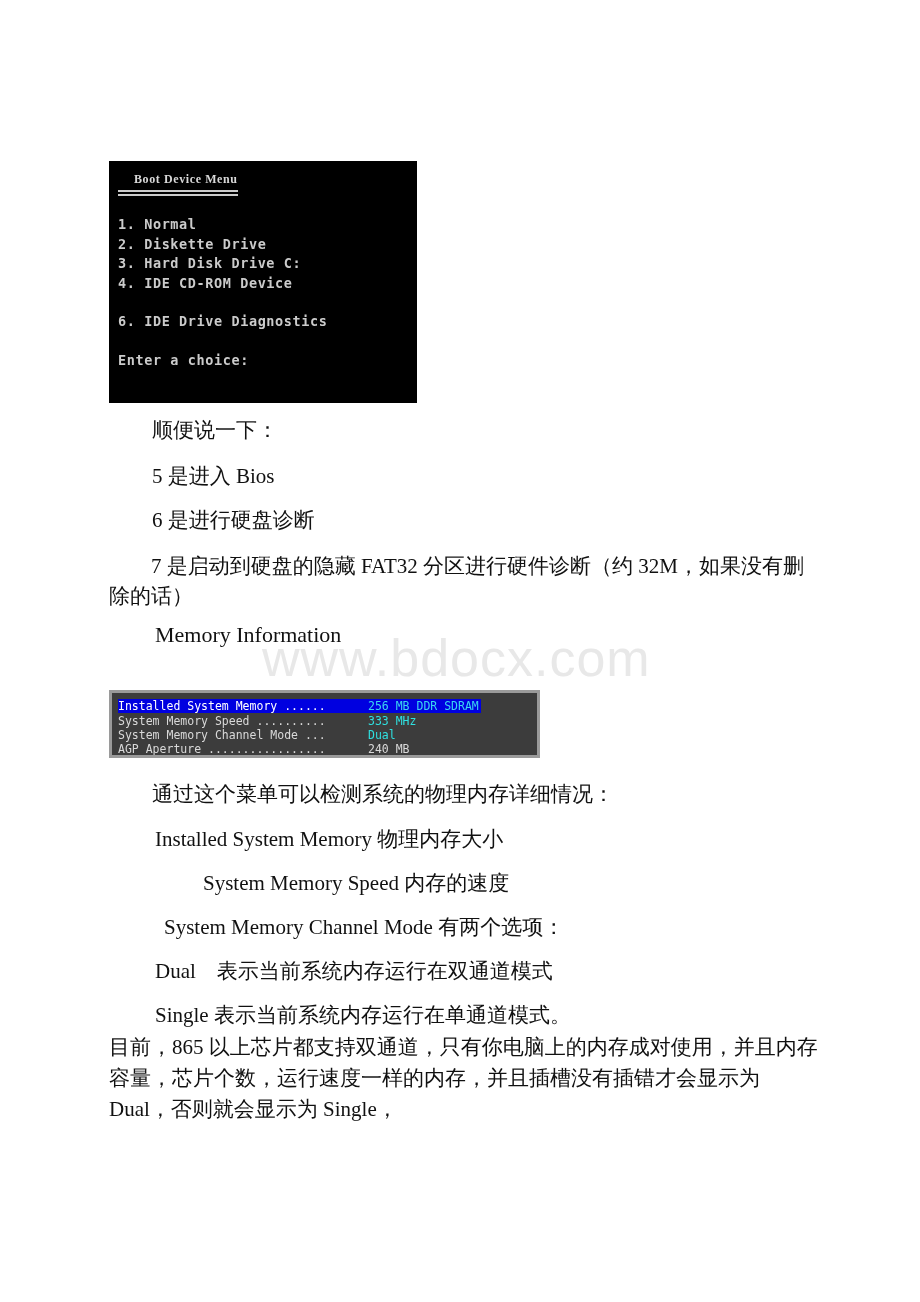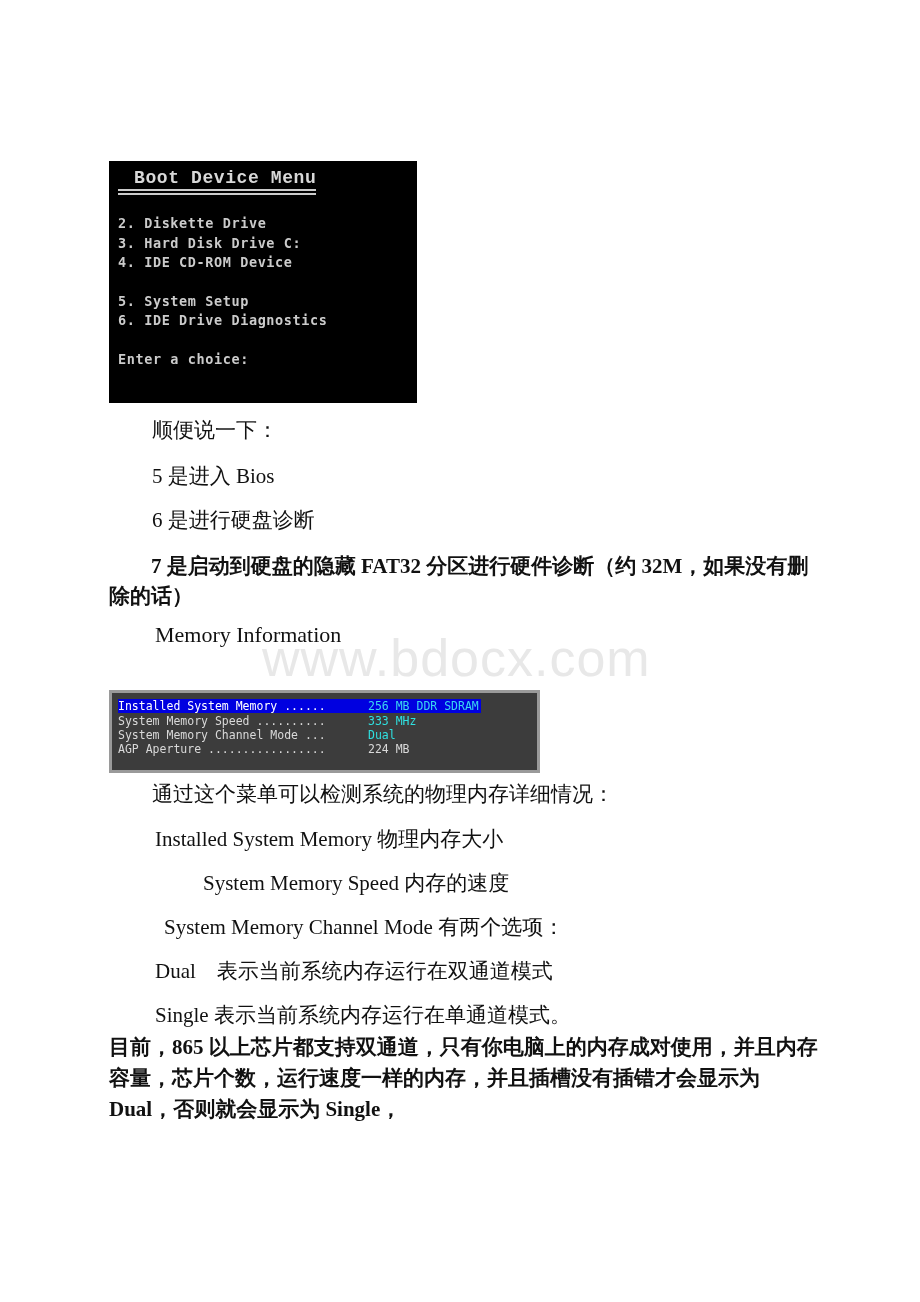--- a/index.html
+++ b/index.html
@@ -43,21 +43,20 @@
     white-space: pre;
     z-index: 2;
   }
   .doc-block {
     position: absolute;
     font-family: "Liberation Serif", serif;
     font-size: 21px;
     line-height: 30px;
     color: #111;
     z-index: 2;
-    font-weight: bold;
   }
 
   
   .bios-boot {
     position: absolute;
     left: 109px;
     top: 161px;
     width: 308px;
     height: 242px;
     background: #000000;
@@ -73,22 +72,22 @@
     line-height: 19.4px;
     color: #cbcbcb;
     letter-spacing: 0.6px;
     white-space: pre;
     font-weight: bold;
   }
   .bios-boot .title-wrap {
     display: inline-block;
   }
   .bios-boot .title {
-    font-family: Liberation Mono, monospace;
-    font-size: 18px;
+    font-family: Liberation Serif, serif;
+    font-size: 12px;
     line-height: 17px;
     color: #d8d8d8;
     letter-spacing: 0.6px;
     white-space: pre;
     font-weight: bold;
     padding-left: 16px;
   }
   .bios-boot .rule1 {
     height: 2px;
     background: #cbcbcb;
@@ -102,21 +101,21 @@
   .bios-boot .gap {
     height: 19.4px;
   }
 
   
   .bios-mem {
     position: absolute;
     left: 109px;
     top: 690px;
     width: 431px;
-    height: 83px;
+    height: 68px;
     background: #3c3c3c;
     border: 3px solid #9a9a9a;
     box-sizing: border-box;
     z-index: 3;
     overflow: hidden;
   }
   .bios-mem .inner {
     padding: 3px 0 0 6px;
   }
   .bios-mem .row {
@@ -151,25 +150,25 @@
 <div class="watermark">www.bdocx.com</div>
 
 <div class="bios-boot">
   <div class="inner">
     <div class="title-wrap">
       <div class="title">Boot Device Menu</div>
       <div class="rule1"></div>
       <div class="rule2"></div>
     </div>
     <div class="gap"></div>
+    <div class="line">1. Normal</div>
     <div class="line">2. Diskette Drive</div>
     <div class="line">3. Hard Disk Drive C:</div>
     <div class="line">4. IDE CD-ROM Device</div>
     <div class="gap"></div>
-    <div class="line">5. System Setup</div>
     <div class="line">6. IDE Drive Diagnostics</div>
     <div class="gap"></div>
     <div class="line">Enter a choice:</div>
   </div>
 </div>
 
 <div class="doc-line" style="left:152px; top:418px;">顺便说一下：</div>
 <div class="doc-line" style="left:152px; top:464px;">5 是进入 Bios</div>
 <div class="doc-line" style="left:152px; top:508px;">6 是进行硬盘诊断</div>
 <div class="doc-block" style="left:109px; top:551px; width:706px; text-indent:42px;">7 是启动到硬盘的隐藏 FAT32 分区进行硬件诊断（约 32M，如果没有删除的话）</div>
@@ -185,21 +184,21 @@
     <div class="row">
       <span class="label">System Memory Speed ..........</span>
       <span class="value val-cyan">333 MHz</span>
     </div>
     <div class="row">
       <span class="label">System Memory Channel Mode ...</span>
       <span class="value val-cyan">Dual</span>
     </div>
     <div class="row">
       <span class="label">AGP Aperture .................</span>
-      <span class="value val-plain">224 MB</span>
+      <span class="value val-plain">240 MB</span>
     </div>
   </div>
 </div>
 
 <div class="doc-line" style="left:152px; top:782px;">通过这个菜单可以检测系统的物理内存详细情况：</div>
 <div class="doc-line" style="left:155px; top:827px;">Installed System Memory 物理内存大小</div>
 <div class="doc-line" style="left:155px; top:871px;margin-left:48px;">System Memory Speed 内存的速度</div>
 <div class="doc-line" style="left:164px; top:915px;">System Memory Channel Mode 有两个选项：</div>
 <div class="doc-line" style="left:155px; top:959px;">Dual    表示当前系统内存运行在双通道模式</div>
 <div class="doc-line" style="left:155px; top:1003px;">Single 表示当前系统内存运行在单通道模式。</div>

